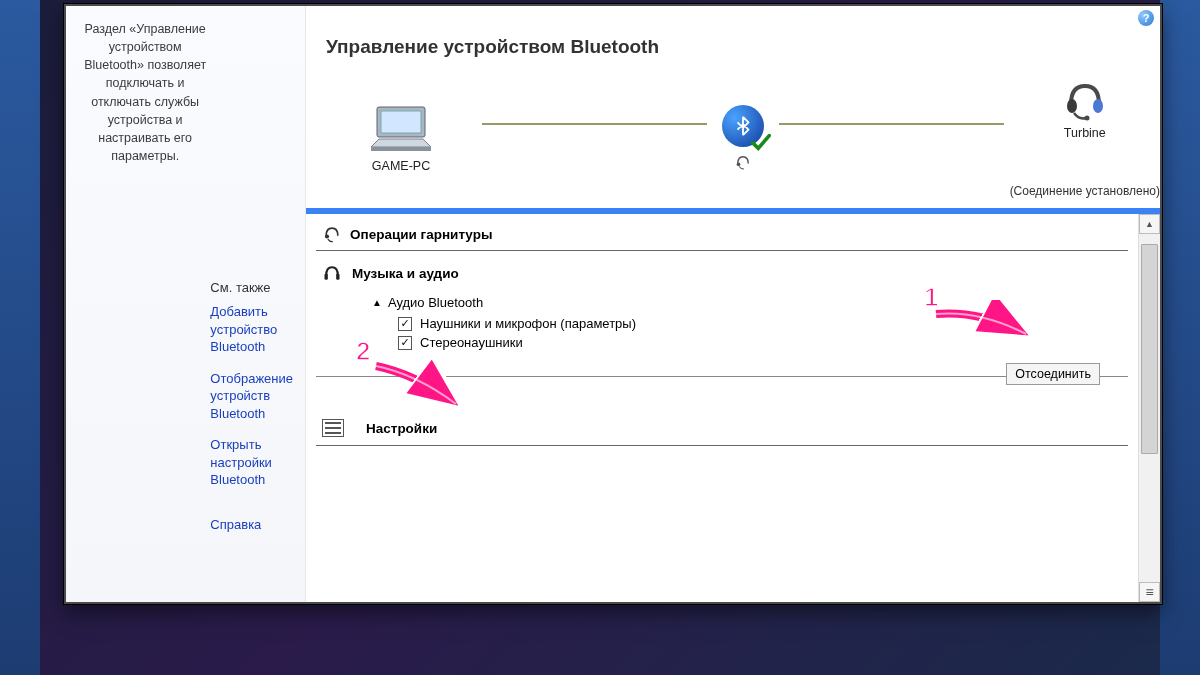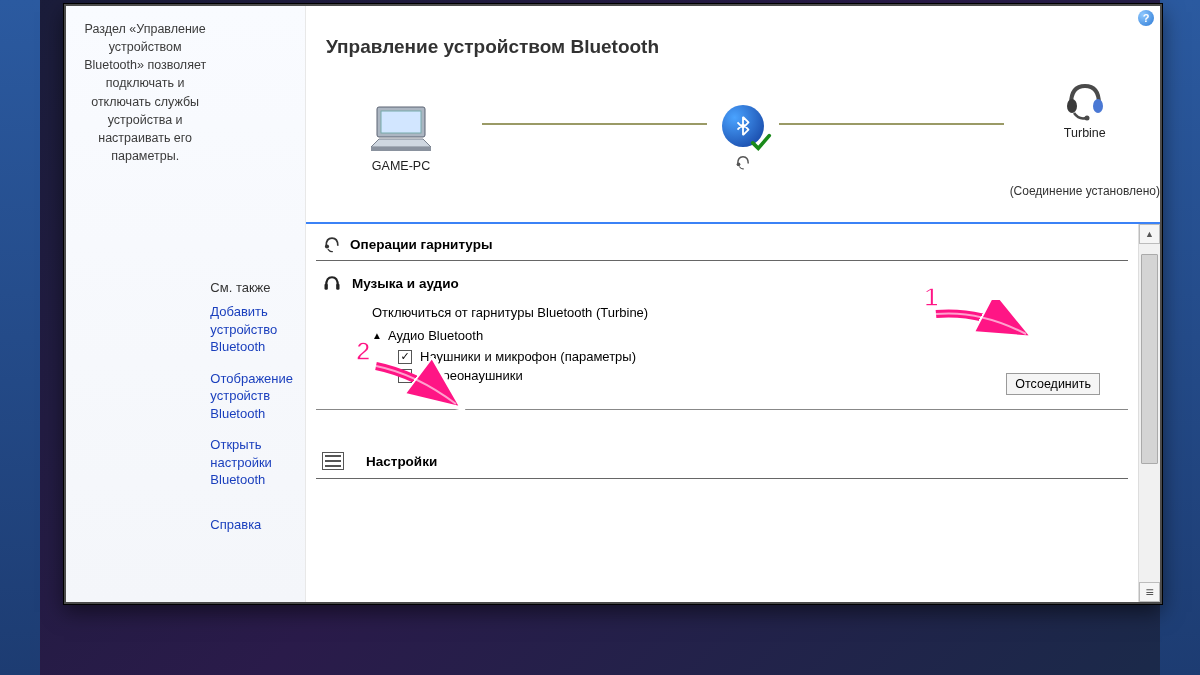--- a/index.html
+++ b/index.html
@@ -111,22 +111,22 @@
 
   .laptop-svg { width:72px; height:52px; }
   .bt-circle { width:42px; height:42px; border-radius:50%;
     background: radial-gradient(circle at 30% 30%, #4aa3ff, #103a9a);
     display:flex;align-items:center;justify-content:center; position:relative;}
   .check { position:absolute; right:-8px; bottom:-6px; width:22px; height:22px; }
   .mini-headset { width:18px; height:18px; margin-top:6px;}
   .headset-svg { width:48px; height:44px; }
 
   .scroll-area {
-    margin-top: 20px;
-    border-top: 2px solid #3b82f6;
+    margin-top: 6px;
+    border-top: 6px solid #3b82f6;
     flex:1;
     overflow:hidden;
     position:relative;
   }
   .scroll-content {
     position:absolute;
     left:0; right:22px; top:0; bottom:0;
     padding: 0 10px 0 10px;
     overflow:hidden;
   }
@@ -278,21 +278,20 @@
             <span class="icon-sm">
               <svg viewBox="0 0 24 24" width="22" height="22">
                   <path d="M5 15 Q5 5 12 5 Q19 5 19 15" stroke="#222" stroke-width="2.5" fill="none"></path>
                   <rect x="3" y="13" width="4" height="7" rx="1.5" fill="#222"></rect>
                   <rect x="17" y="13" width="4" height="7" rx="1.5" fill="#222"></rect>
                 </svg>
             </span>
             <span>Музыка и аудио</span>
           </div>
           <div class="music-body">
-            <div class="music-desc">Отключиться от гарнитуры Bluetooth (Turbine)</div>
             <div class="collapse-row">
               <span class="chev">▲</span>
               <span>Аудио Bluetooth</span>
             </div>
             <div class="cb-row">
               <span class="cb">✓</span>
               <span>Наушники и микрофон (параметры)</span>
             </div>
             <div class="cb-row">
               <span class="cb">✓</span>

